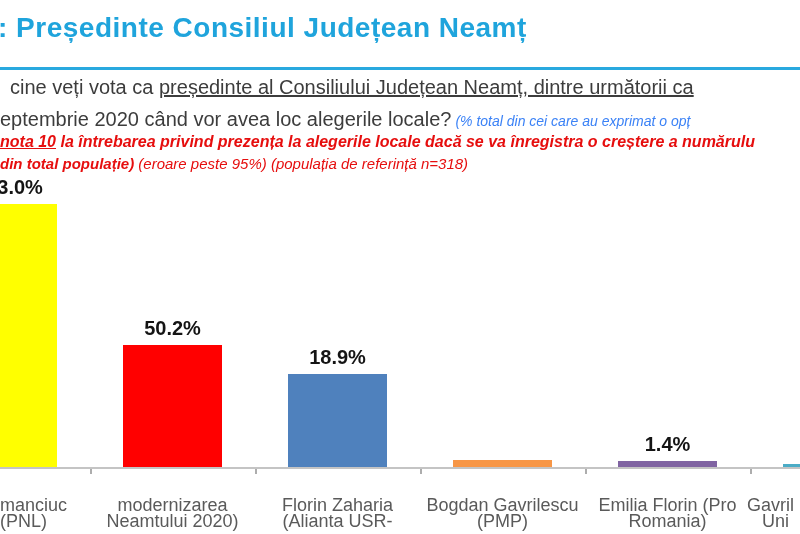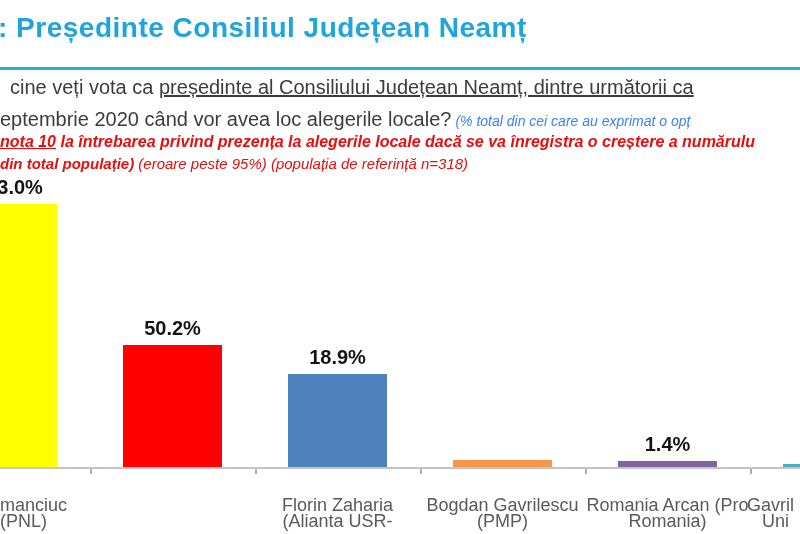--- a/index.html
+++ b/index.html
@@ -78,37 +78,38 @@
 <div class="abs" id="chart" style="left:0;top:0;width:800px;height:534px;">
     <div class="bar" style="left: -42px; top: 204px; width: 99px; height: 264px; background: rgb(255, 255, 0);"></div>
     <div class="val-label" style="left: -35.5px; top: 176px;">53.0%</div>
     <div class="cat-label cat-0" style="left: 0px;">
       <span>manciuc (PNL)</span>
     </div>
     <div class="tick" style="left: 90px;"></div>
     <div class="bar" style="left: 123px; top: 345px; width: 99px; height: 123px; background: rgb(255, 0, 0);"></div>
     <div class="val-label" style="left: 122.5px; top: 317px;">50.2%</div>
     <div class="cat-label cat-1" style="left: 90px;">
+      <span>modernizarea Neamtului 2020)</span>
     </div>
     <div class="tick" style="left: 255px;"></div>
     <div class="bar" style="left: 288px; top: 374px; width: 99px; height: 94px; background: rgb(79, 129, 189);"></div>
     <div class="val-label" style="left: 287.5px; top: 346px;">18.9%</div>
     <div class="cat-label cat-2" style="left: 255px;">
       <span>Florin Zaharia (Alianta USR-</span>
     </div>
     <div class="tick" style="left: 420px;"></div>
     <div class="bar" style="left: 453px; top: 460px; width: 99px; height: 8px; background: rgb(247, 150, 70);"></div>
     <div class="cat-label cat-3" style="left: 420px;">
       <span>Bogdan Gavrilescu (PMP)</span>
     </div>
     <div class="tick" style="left: 585px;"></div>
     <div class="bar" style="left: 618px; top: 461px; width: 99px; height: 7px; background: rgb(128, 100, 162);"></div>
     <div class="val-label" style="left: 617.5px; top: 433px;">1.4%</div>
     <div class="cat-label cat-4" style="left: 585px;">
-      <span>Romania Arcan (Pro Romania)</span>
+      <span>Emilia Florin (Pro Romania)</span>
     </div>
     <div class="tick" style="left: 750px;"></div>
     <div class="bar" style="left: 783px; top: 464px; width: 99px; height: 4px; background: rgb(75, 172, 198);"></div>
     <div class="cat-label cat-5" style="left: 747px;">
       <span>Gavril Du</span>
       <span>Uni</span>
     </div>
   </div>
 <div class="abs x-axis"></div>
 

